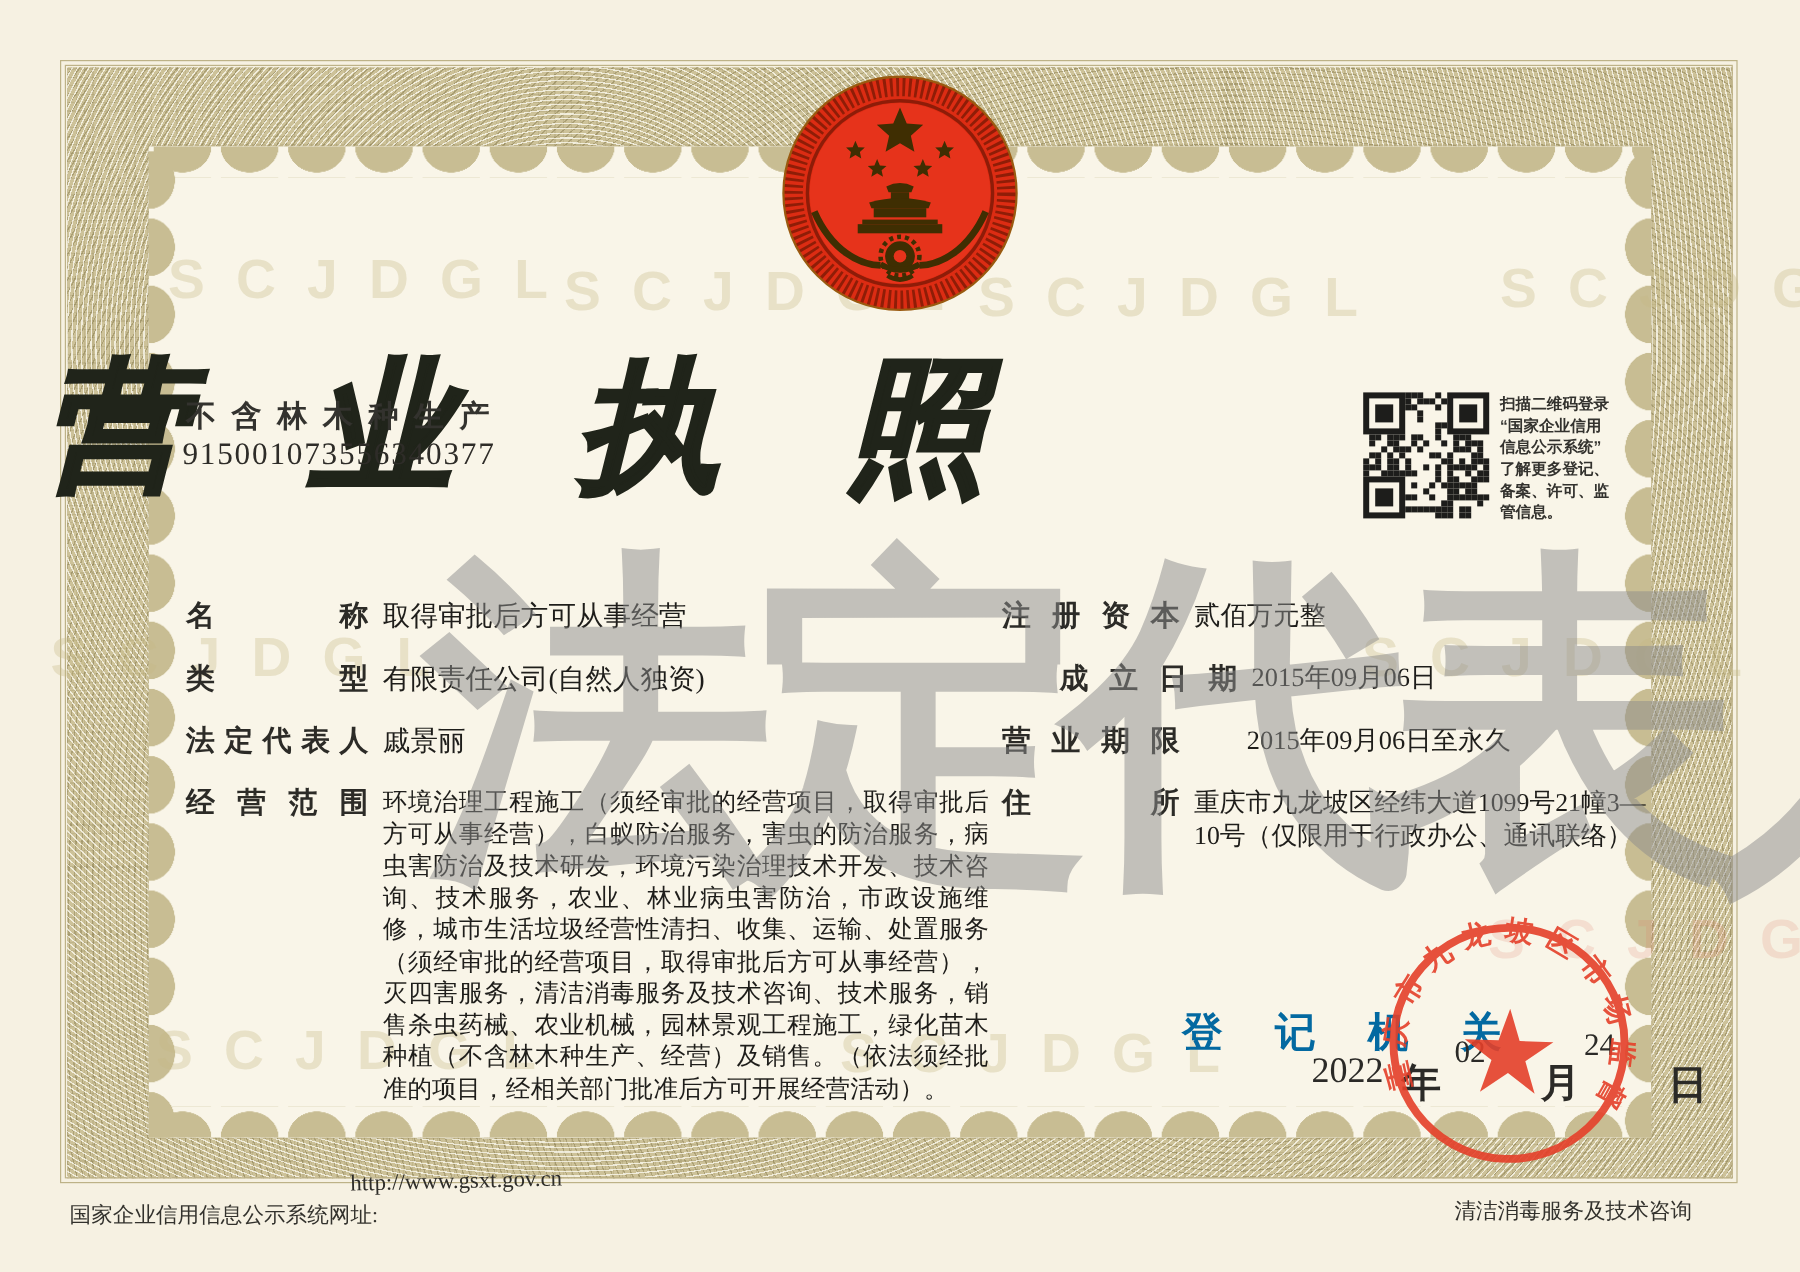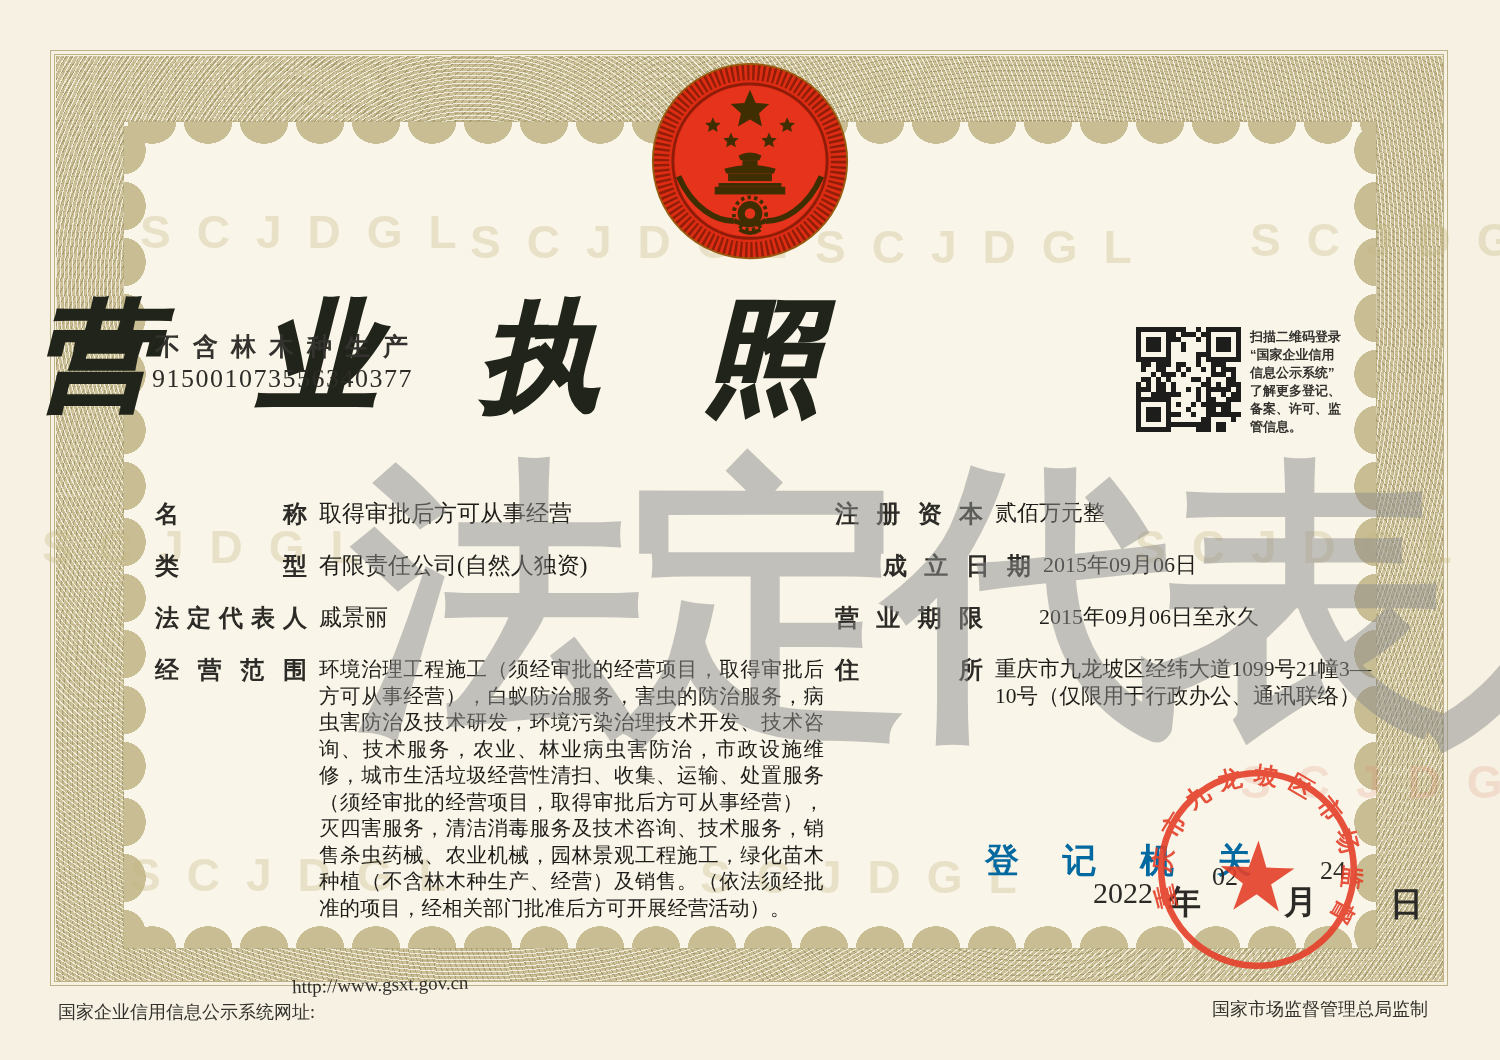--- a/index.html
+++ b/index.html
@@ -379,13 +379,13 @@
         <textPath href="#sealArc" startOffset="4">重庆市九龙坡区市场监督管理局</textPath>
       </text>
     </g>
   </svg>
 </div>
 
 <div class="abs watermark">法定代表人</div>
 
 <div class="abs footer-left">国家企业信用信息公示系统网址:</div>
 <div class="abs footer-url">http://www.gsxt.gov.cn</div>
-<div class="abs footer-right">国家市场监督管理总局监制</div>
+<div class="abs footer-right">清洁消毒服务及技术咨询</div>
 
 </body></html>

